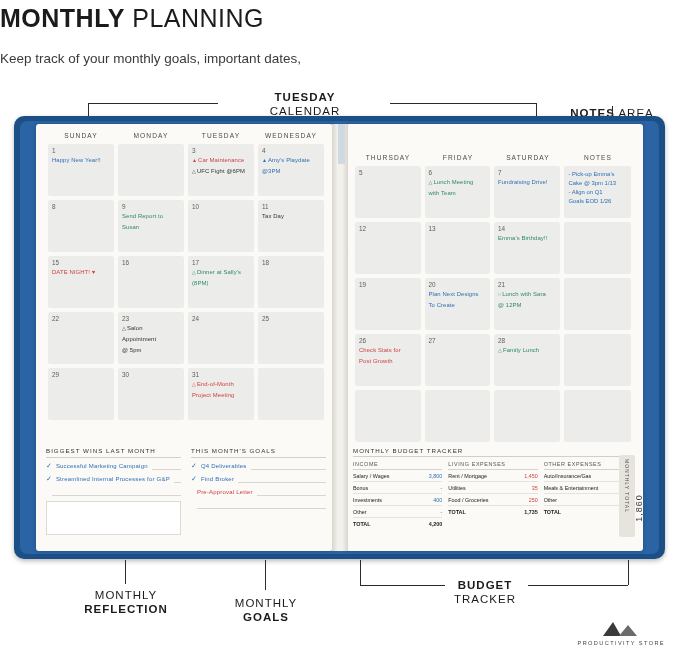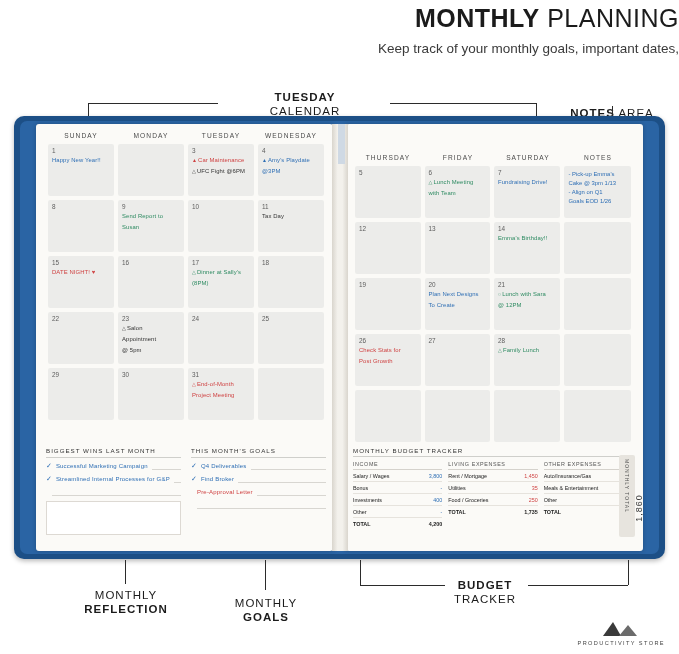--- a/index.html
+++ b/index.html
@@ -7,26 +7,26 @@
   body {
     width: 679px; height: 654px;
     background: #ffffff;
     font-family: "Liberation Sans", sans-serif;
     color: #1b1b1b;
     position: relative;
     overflow: hidden;
   }
 
   
-  .header { text-align:right; padding-top:4px; }
+  .header { text-align:left; padding-top:4px; }
   .title { font-size:25px; letter-spacing:0.5px; }
   .title .bold { font-weight:700; }
   .title .light { font-weight:400; }
   .subtitle {
-    font-size:13.5px; color:#3a3a3a; line-height:1.45; margin-top:6px;
+    font-size:13.5px; color:#3a3a3a; line-height:1.45; margin-top:16px;
   }
 
   
   .callout { position:absolute; font-size:11.5px; letter-spacing:1px; text-align:center; line-height:1.25; }
   .callout .b { font-weight:700; }
   .callout .n { font-weight:400; }
 
   
   .line { position:absolute; background:#2b2b2b; }
   .hline { height:1px; }

